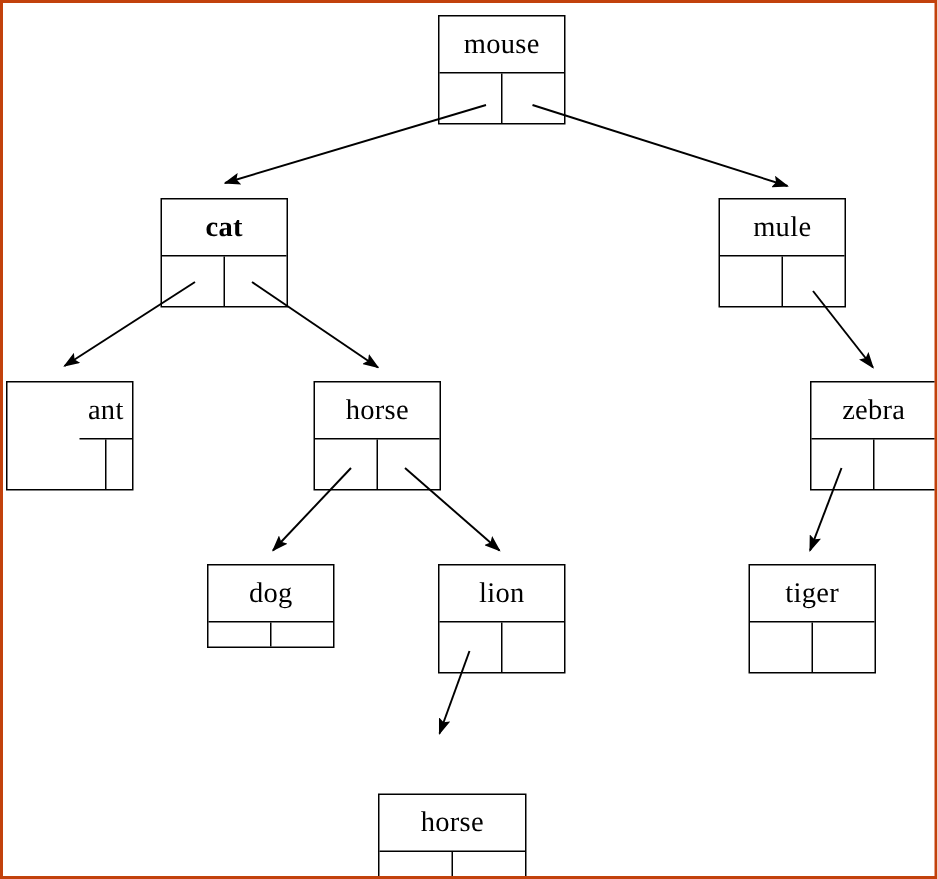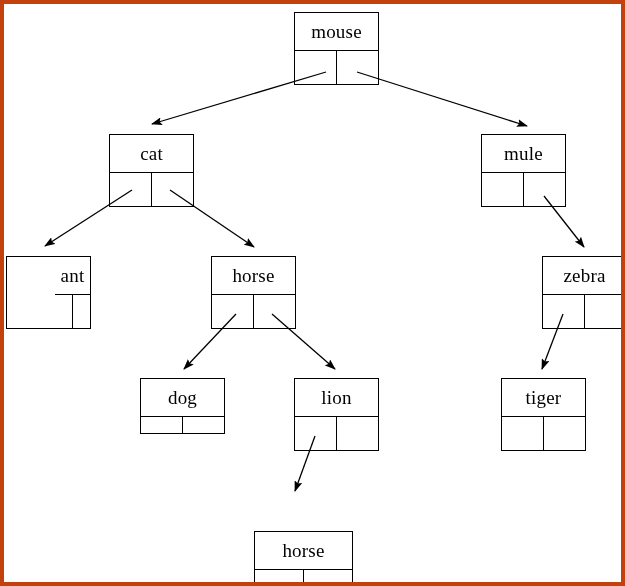--- a/index.html
+++ b/index.html
@@ -6,21 +6,21 @@
   html, body {
     margin: 0;
     padding: 0;
     background: #ffffff;
   }
   #canvas {
     position: relative;
     width: 625px;
     height: 586px;
     background: #ffffff;
-    border: 4px solid #c2410c;
+    border: 2px solid #c2410c;
     box-sizing: border-box;
     overflow: hidden;
     font-family: "Liberation Serif", "DejaVu Serif", serif;
   }
   #edge-layer {
     position: absolute;
     left: 0;
     top: 0;
     width: 625px;
     height: 586px;
@@ -87,21 +87,21 @@
   </svg>
 
   <div id="nodes-group">
       <div class="node" style="left: 290px; top: 8px; width: 85px; height: 73px;">
         <div class="node-label" style="flex-basis: 38px; height: 38px;">mouse</div>
         <div class="node-pointers">
           <div class="ptr left"></div>
           <div class="ptr right"></div>
         </div>
       </div>
-      <div class="node" style="left: 105px; top: 130px; width: 85px; height: 73px;">
+      <div class="node" style="left: 105px; top: 130px; width: 85px; height: 73px; font-weight: bold;">
         <div class="node-label" style="flex-basis: 38px; height: 38px;">cat</div>
         <div class="node-pointers">
           <div class="ptr left"></div>
           <div class="ptr right"></div>
         </div>
       </div>
       <div class="node" style="left: 477px; top: 130px; width: 85px; height: 73px;">
         <div class="node-label" style="flex-basis: 38px; height: 38px;">mule</div>
         <div class="node-pointers">
           <div class="ptr left"></div>

